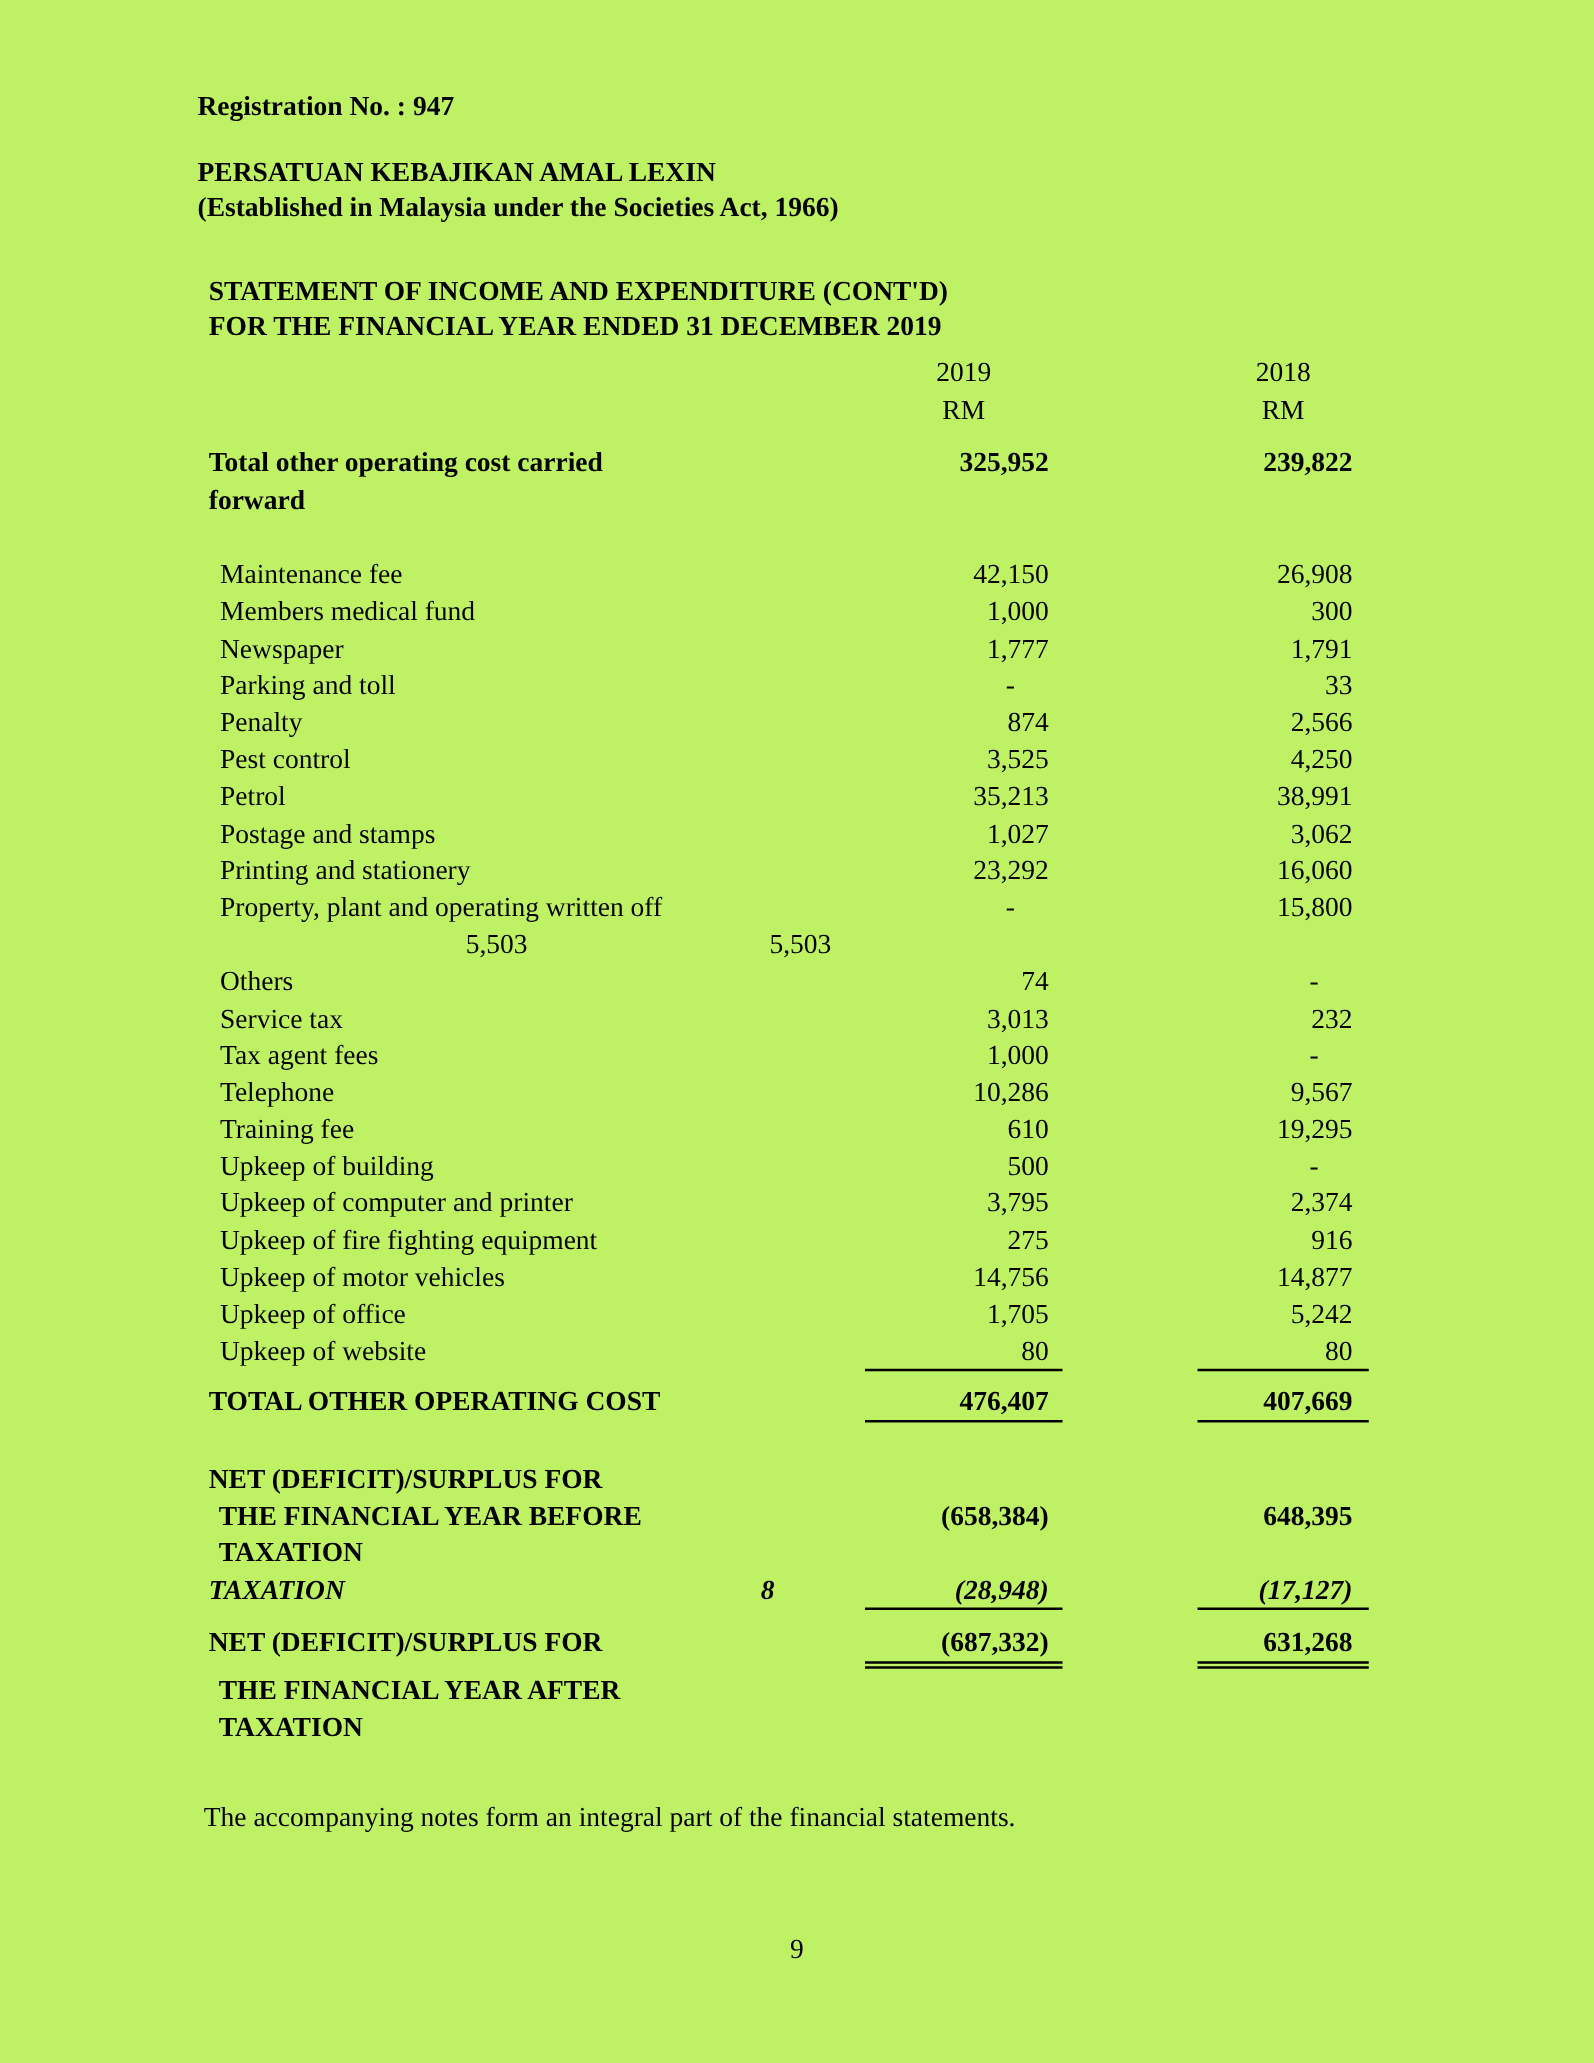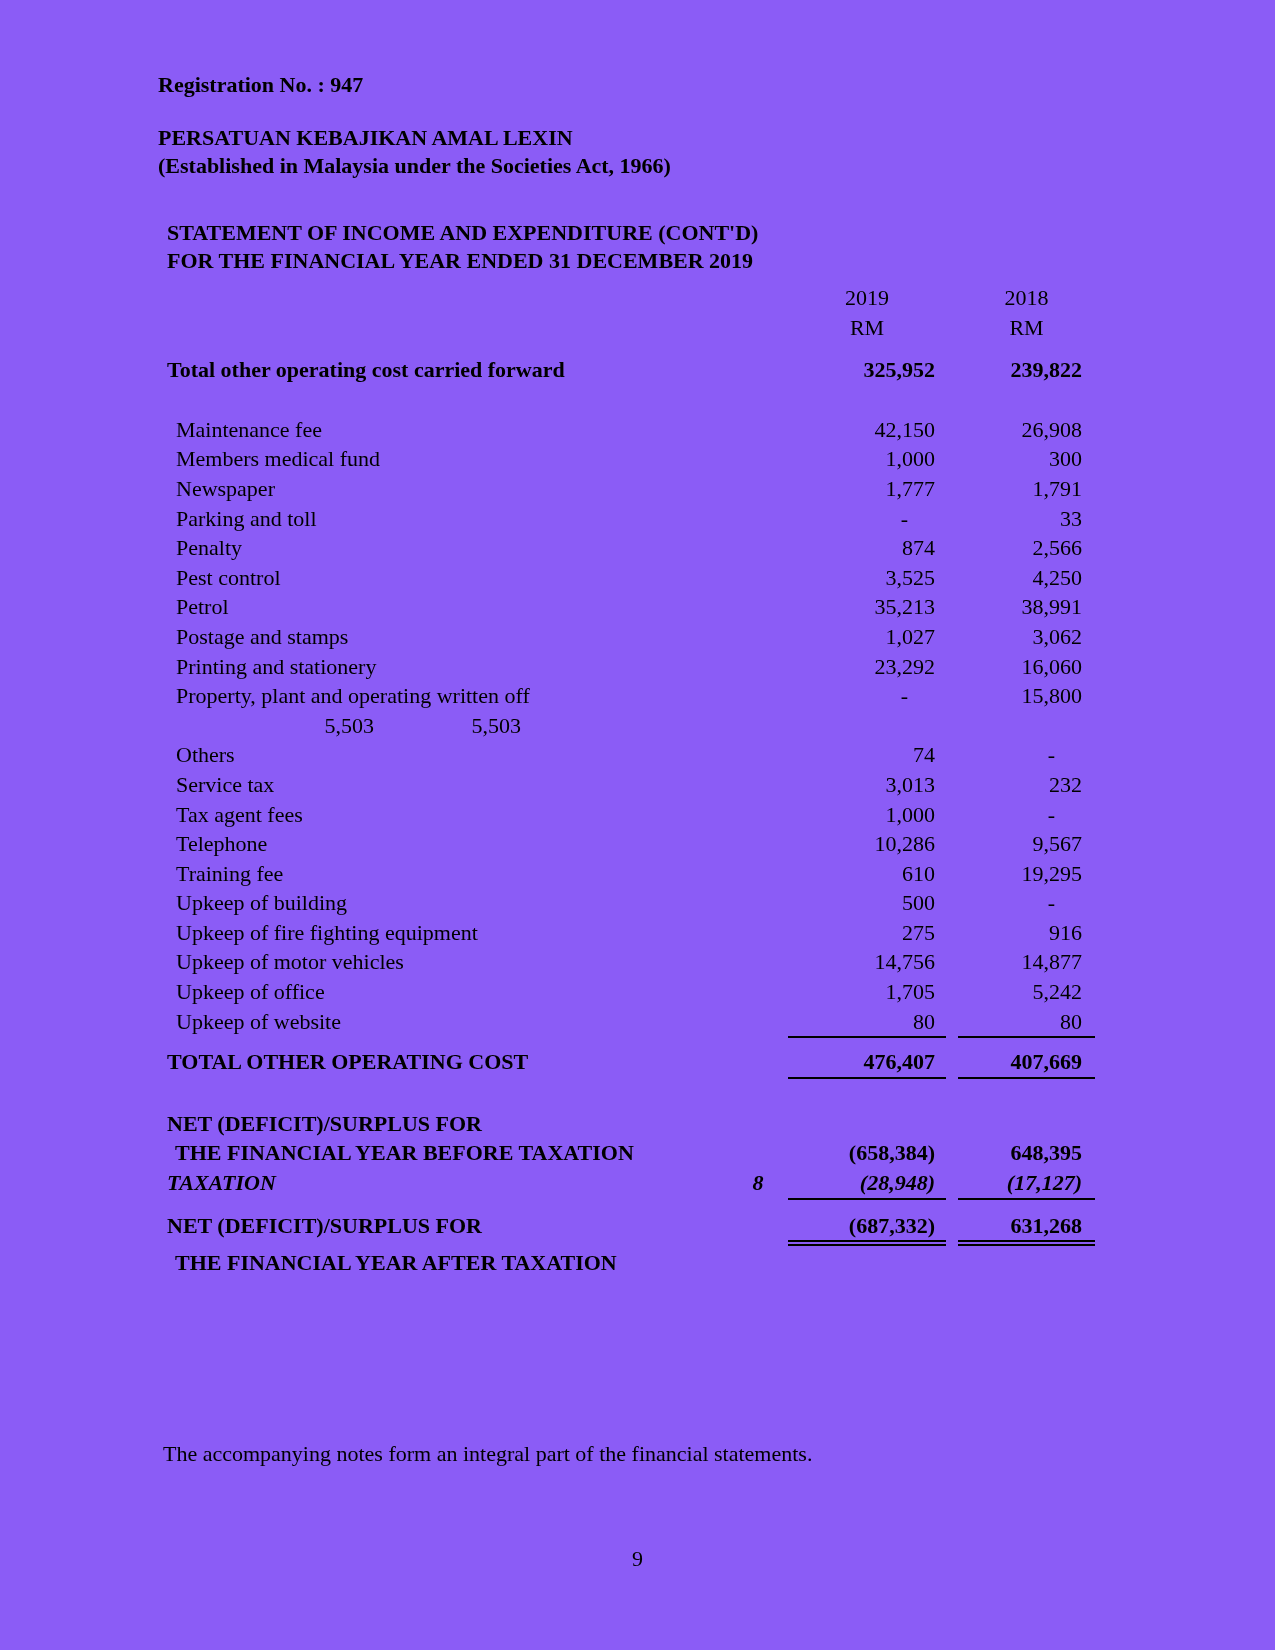--- a/index.html
+++ b/index.html
@@ -2,21 +2,21 @@
 <html><head>
 <meta charset="utf-8">
 <style>
   * { margin: 0; padding: 0; box-sizing: border-box; }
   html, body { background: #ffffff; }
   .page {
     position: relative;
     width: 1275px;
     height: 1650px;
     margin: 0 auto;
-    background: #8b5cf6;
+    background: #bef264;
     color: #000000;
     font-family: "Liberation Serif", serif;
     font-size: 22px;
     overflow: hidden;
   }
   .bold { font-weight: bold; }
   .reg-line {
     position: absolute; left: 158px; top: 72px;
     font-weight: bold;
   }
@@ -24,21 +24,21 @@
     position: absolute; left: 158px; top: 124px;
     font-weight: bold; line-height: 28px; font-family: Liberation Serif, serif;
   }
   .title-block {
     position: absolute; left: 167px; top: 219px;
     font-weight: bold; line-height: 28px;
   }
   .fin-table {
     position: absolute; left: 167px; top: 283px; width: 928px;
   }
-  .row { display: flex; line-height: 29.6px; }
+  .row { display: flex; line-height: 29.6px; gap: 48px; }
   .cell { flex: none; }
   .label { flex: 1 1 auto; }
   .label.indent { padding-left: 9px; }
   .label.indent2 { padding-left: 8px; }
   .note { width: 60px; text-align: center; }
   .val  { width: 158px; text-align: right; padding-right: 11px; }
   .val.v2 { width: 137px; padding-right: 13px; }
   .spacer { width: 12px; }
   .val.center { text-align: center; padding-right: 0; }
   .val.dash { padding-right: 38px; }
@@ -215,20 +215,27 @@
           <div class="cell val v2">19,295</div>
         </div>
         <div class="row">
           <div class="cell label indent">Upkeep of building</div>
           <div class="cell note"></div>
           <div class="cell val">500</div>
           <div class="cell spacer"></div>
           <div class="cell val v2 dash">-</div>
         </div>
         <div class="row">
+          <div class="cell label indent">Upkeep of computer and printer</div>
+          <div class="cell note"></div>
+          <div class="cell val">3,795</div>
+          <div class="cell spacer"></div>
+          <div class="cell val v2">2,374</div>
+        </div>
+        <div class="row">
           <div class="cell label indent">Upkeep of fire fighting equipment</div>
           <div class="cell note"></div>
           <div class="cell val">275</div>
           <div class="cell spacer"></div>
           <div class="cell val v2">916</div>
         </div>
         <div class="row">
           <div class="cell label indent">Upkeep of motor vehicles</div>
           <div class="cell note"></div>
           <div class="cell val">14,756</div>

